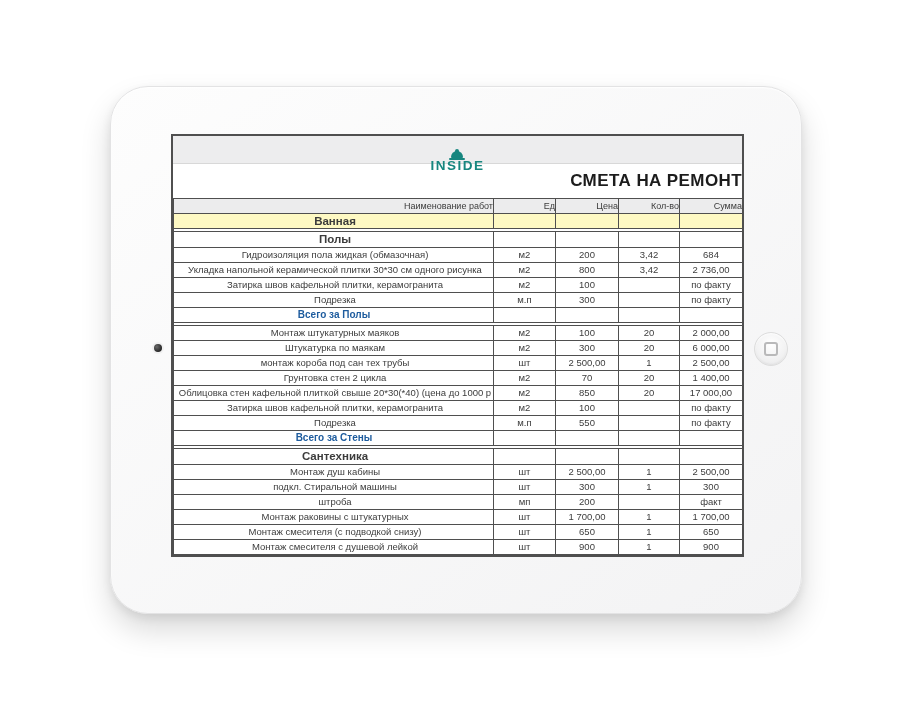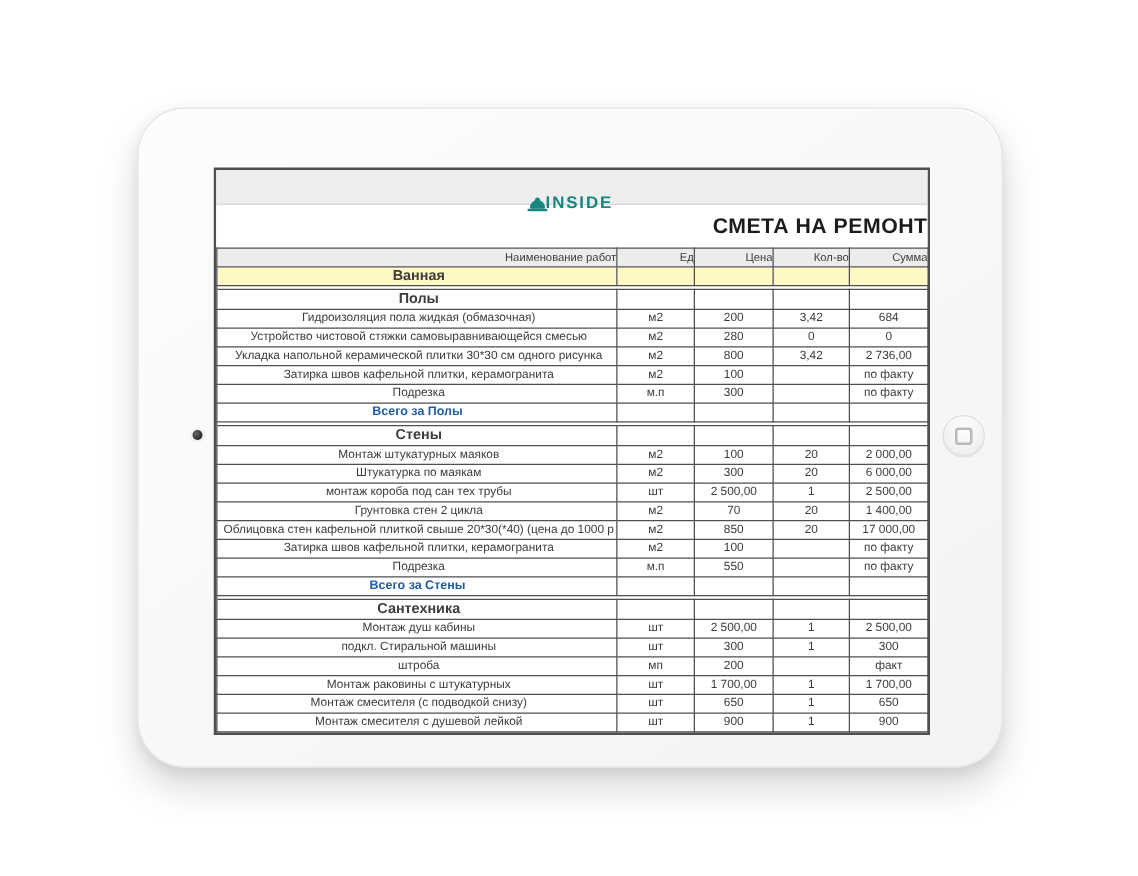--- a/index.html
+++ b/index.html
@@ -40,21 +40,21 @@
     position:absolute;left:60px;top:47px;
     width:569px;
     background:#ffffff;
     border:2px solid #4f4f4f;
     box-sizing:content-box;
   }
   .logo-band{
     height:27px;background:#ededee;border-bottom:1px solid #d8d8d8;
     display:flex;align-items:center;justify-content:center;
   }
-  .logo{display:flex;align-items:flex-end;line-height:1;margin-top:24px;}
+  .logo{display:flex;flex-direction:column;align-items:center;line-height:1;margin-top:24px;}
   .hat{width:12px;height:7px;background:#17867f;border-radius:6px 6px 1px 1px;position:relative;margin-bottom:1px;}
   .hat::after{content:"";position:absolute;left:-2px;bottom:-2px;width:16px;height:2px;background:#17867f;border-radius:1px;}
   .hat::before{content:"";position:absolute;left:4px;top:-2px;width:4px;height:3px;background:#17867f;border-radius:2px 2px 0 0;}
   .logo-text{font-size:13.5px;font-weight:bold;letter-spacing:1.5px;color:#17867f;}
   .title-band{
     height:34px;background:#ffffff;
     display:flex;align-items:center;justify-content:flex-end;
   }
   .doc-title{font-size:17px;font-weight:bold;color:#1c1c1c;letter-spacing:.4px;}
   
@@ -135,27 +135,20 @@
             <td class="c-num"></td>
           </tr>
           <tr class="item">
             <td class="c-name">Гидроизоляция пола жидкая (обмазочная)</td>
             <td class="c-num">м2</td>
             <td class="c-num">200</td>
             <td class="c-num">3,42</td>
             <td class="c-num">684</td>
           </tr>
           <tr class="item">
-            <td class="c-name">Устройство чистовой стяжки самовыравнивающейся смесью</td>
-            <td class="c-num">м2</td>
-            <td class="c-num">280</td>
-            <td class="c-num">0</td>
-            <td class="c-num">0</td>
-          </tr>
-          <tr class="item">
             <td class="c-name">Укладка напольной керамической плитки 30*30 см одного рисунка</td>
             <td class="c-num">м2</td>
             <td class="c-num">800</td>
             <td class="c-num">3,42</td>
             <td class="c-num">2 736,00</td>
           </tr>
           <tr class="item">
             <td class="c-name">Затирка швов кафельной плитки, керамогранита</td>
             <td class="c-num">м2</td>
             <td class="c-num">100</td>
@@ -171,27 +164,20 @@
           </tr>
           <tr class="total">
             <td class="c-name">Всего за Полы</td>
             <td class="c-num"></td>
             <td class="c-num"></td>
             <td class="c-num"></td>
             <td class="c-num"></td>
           </tr>
           <tr class="spacer">
             <td colspan="5"></td>
-          </tr>
-          <tr class="section">
-            <td class="c-name">Стены</td>
-            <td class="c-num"></td>
-            <td class="c-num"></td>
-            <td class="c-num"></td>
-            <td class="c-num"></td>
           </tr>
           <tr class="item">
             <td class="c-name">Монтаж штукатурных маяков</td>
             <td class="c-num">м2</td>
             <td class="c-num">100</td>
             <td class="c-num">20</td>
             <td class="c-num">2 000,00</td>
           </tr>
           <tr class="item">
             <td class="c-name">Штукатурка по маякам</td>

